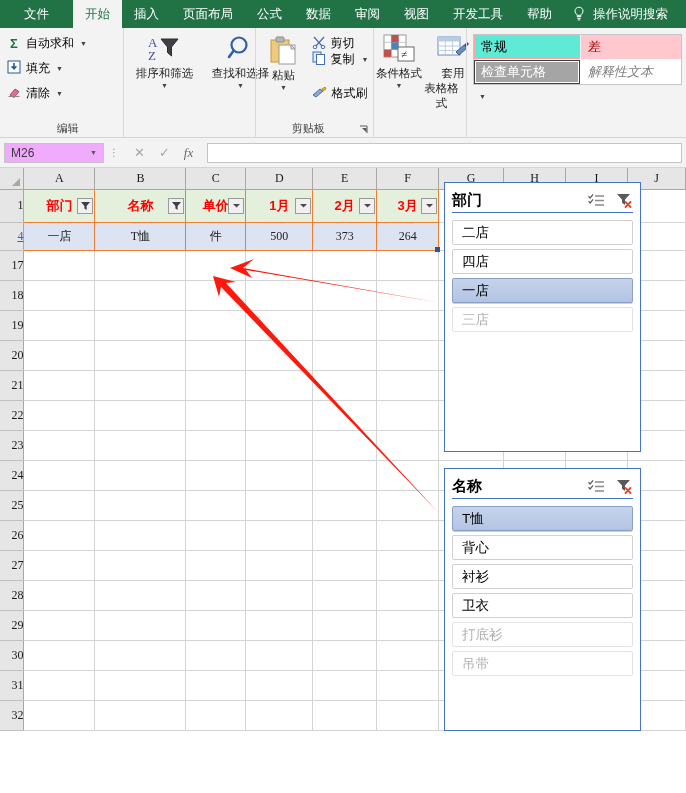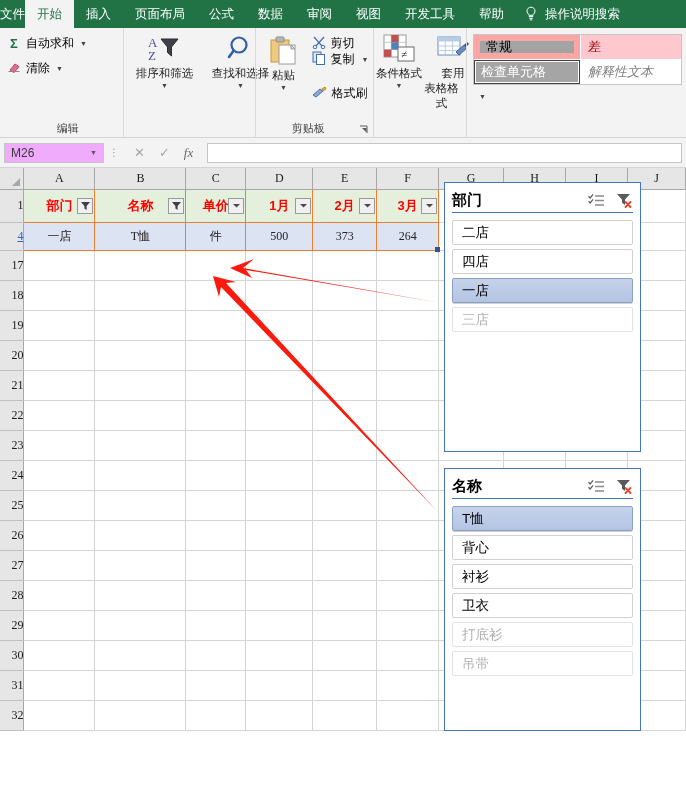--- a/index.html
+++ b/index.html
@@ -9,21 +9,21 @@
     font-size:12px; color:#000; background:#fff; position:relative;
   }
 
   
   .tabbar{
     height:28px; background:#217346; display:flex; align-items:stretch;
     color:#fff; font-size:12.5px;
   }
   .tab{ padding:0 12px; display:flex; align-items:center; white-space:nowrap; cursor:default; }
   .tab.active{ background:#f3f3f3; color:#217346; }
-  .tab.file{ padding:0 0; }
+  .tab.file{ padding:0 24px; }
   .tellme{ display:flex; align-items:center; gap:7px; margin-left:8px; }
   .bulb{ width:14px; height:16px; position:relative; }
   .bulb svg{ display:block; }
 
   
   .ribbon{
     height:110px; background:#f3f3f3; border-bottom:1px solid #d4d4d4;
     display:flex; position:relative;
   }
   .grp{ position:relative; height:110px; padding-top:3px; }
@@ -52,21 +52,21 @@
   .g-clip{ width:140px; }
   .g-styles1{ width:110px; }
   .g-cellstyles{ width:auto; flex:1; padding:6px 4px 0 6px; }
 
   .clipsmall{ position:absolute; left:56px; font-size:12px; display:flex; align-items:center; gap:5px; }
 
   
   .gallery{ display:grid; grid-template-columns:106px 100px; grid-template-rows:24px 24px; gap:1px;
     border:1px solid #c6c6c6; background:#fff; width:209px; }
   .gcell{ display:flex; align-items:center; padding:0 6px; font-size:13px; border:1px solid transparent; }
-  .gc-normal{ background:#a3a3a3; color:#000; border:6px solid #fca5a5; }
+  .gc-normal{ background:#5eead4; color:#000; border:1px solid #fca5a5; }
   .gc-bad{ background:#ffc7ce; color:#9c0006; }
   .gc-check{ background:#a5a5a5; color:#fff; border:1px solid #3f3f3f; box-shadow:inset 0 0 0 1px #fff; }
   .gc-expl{ background:#fff; color:#7f7f7f; font-style:italic; }
 
   
   .fbar{ height:30px; display:flex; align-items:center; background:#f3f3f3;
          border-bottom:1px solid #d4d4d4; padding:0 4px; gap:4px; }
   .namebox{
     width:100px; height:20px; background:#f0abfc; border:1px solid #c6c6c6;
     display:flex; align-items:center; padding:0 6px; font-size:12px; color:#3a3a3a;
@@ -173,20 +173,30 @@
     <span>操作说明搜索</span>
   </div>
 </div>
 
 <div class="ribbon">
 
   <div class="grp g-edit">
     <div class="editrow">
       <span class="ic" style="color:#217346;font-weight:bold;">Σ</span>
       <span>自动求和</span>
+      <span class="caret">▼</span>
+    </div>
+    <div class="editrow">
+      <span class="ic">
+        <svg width="14" height="14" viewBox="0 0 14 14">
+            <rect x="1" y="1" width="12" height="12" fill="#fff" stroke="#2a5699"></rect>
+            <path d="M7 3v5M4.6 6.2L7 8.8l2.4-2.6" stroke="#2a5699" stroke-width="1.6" fill="none"></path>
+          </svg>
+      </span>
+      <span>填充</span>
       <span class="caret">▼</span>
     </div>
     <div class="editrow">
       <span class="ic">
         <svg width="15" height="12" viewBox="0 0 15 12">
             <path d="M3 9l5-6 4 2.6-5 6z" fill="#e06f8e" stroke="#b04a68"></path>
             <path d="M1.5 10.5h11" stroke="#888"></path>
           </svg>
       </span>
       <span>清除</span>

